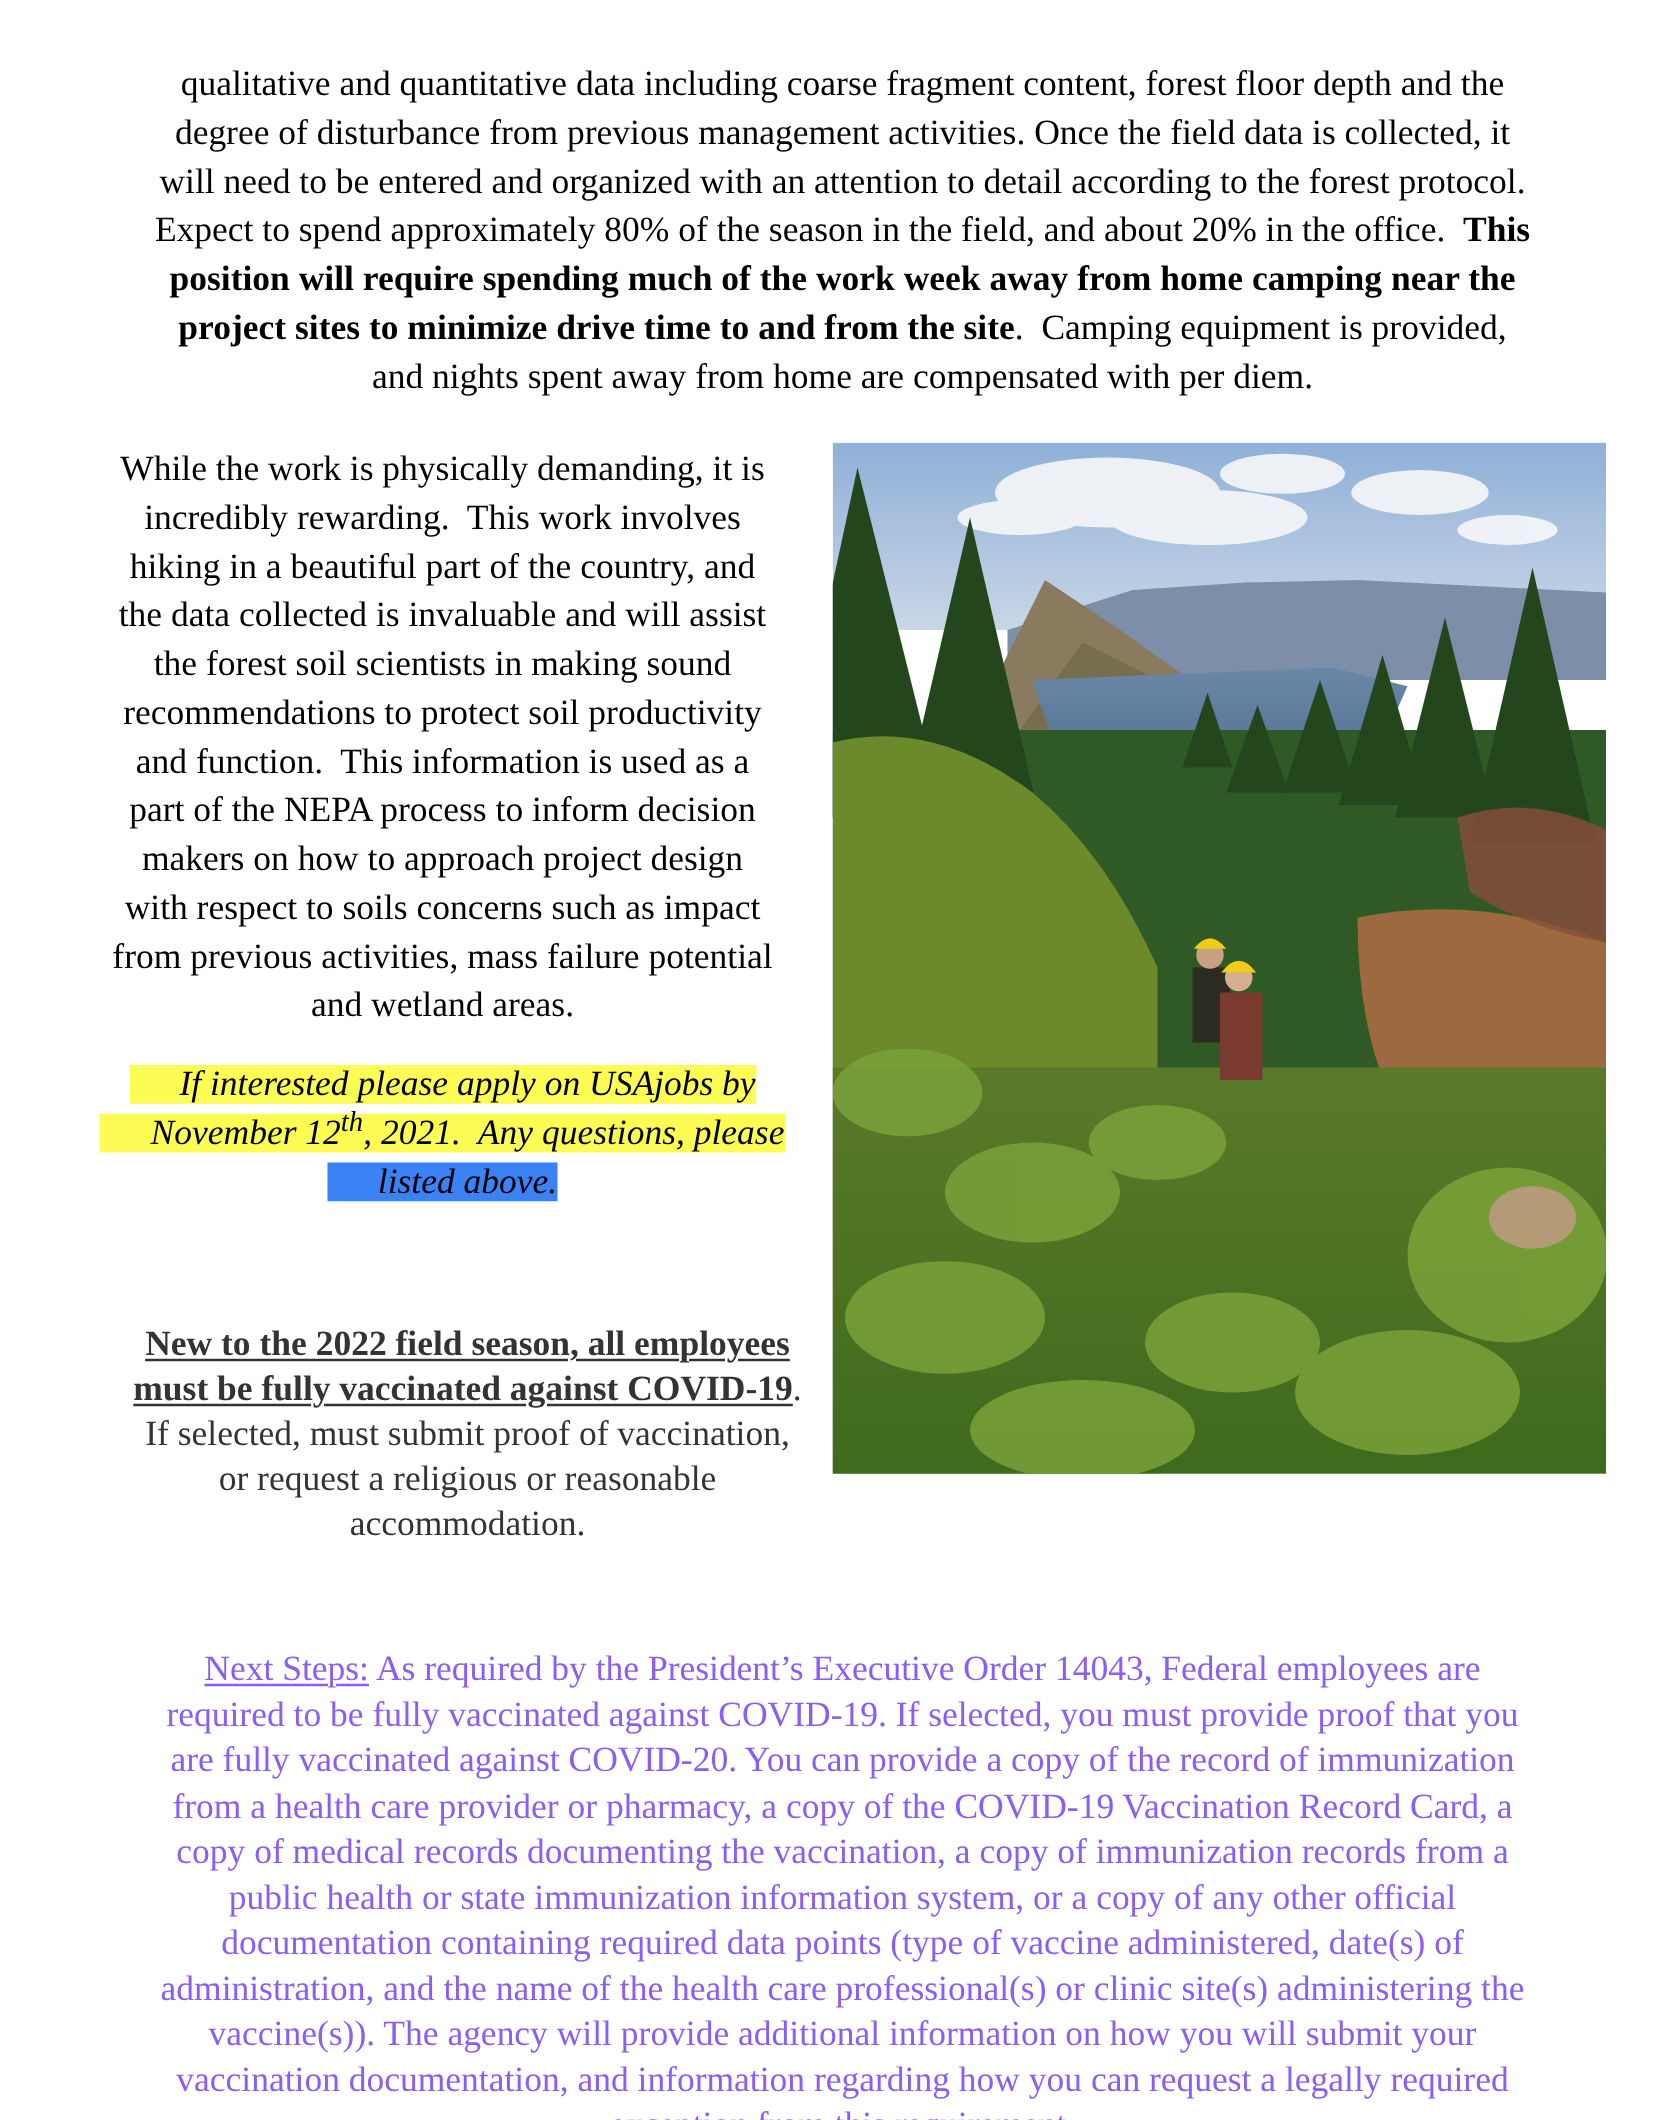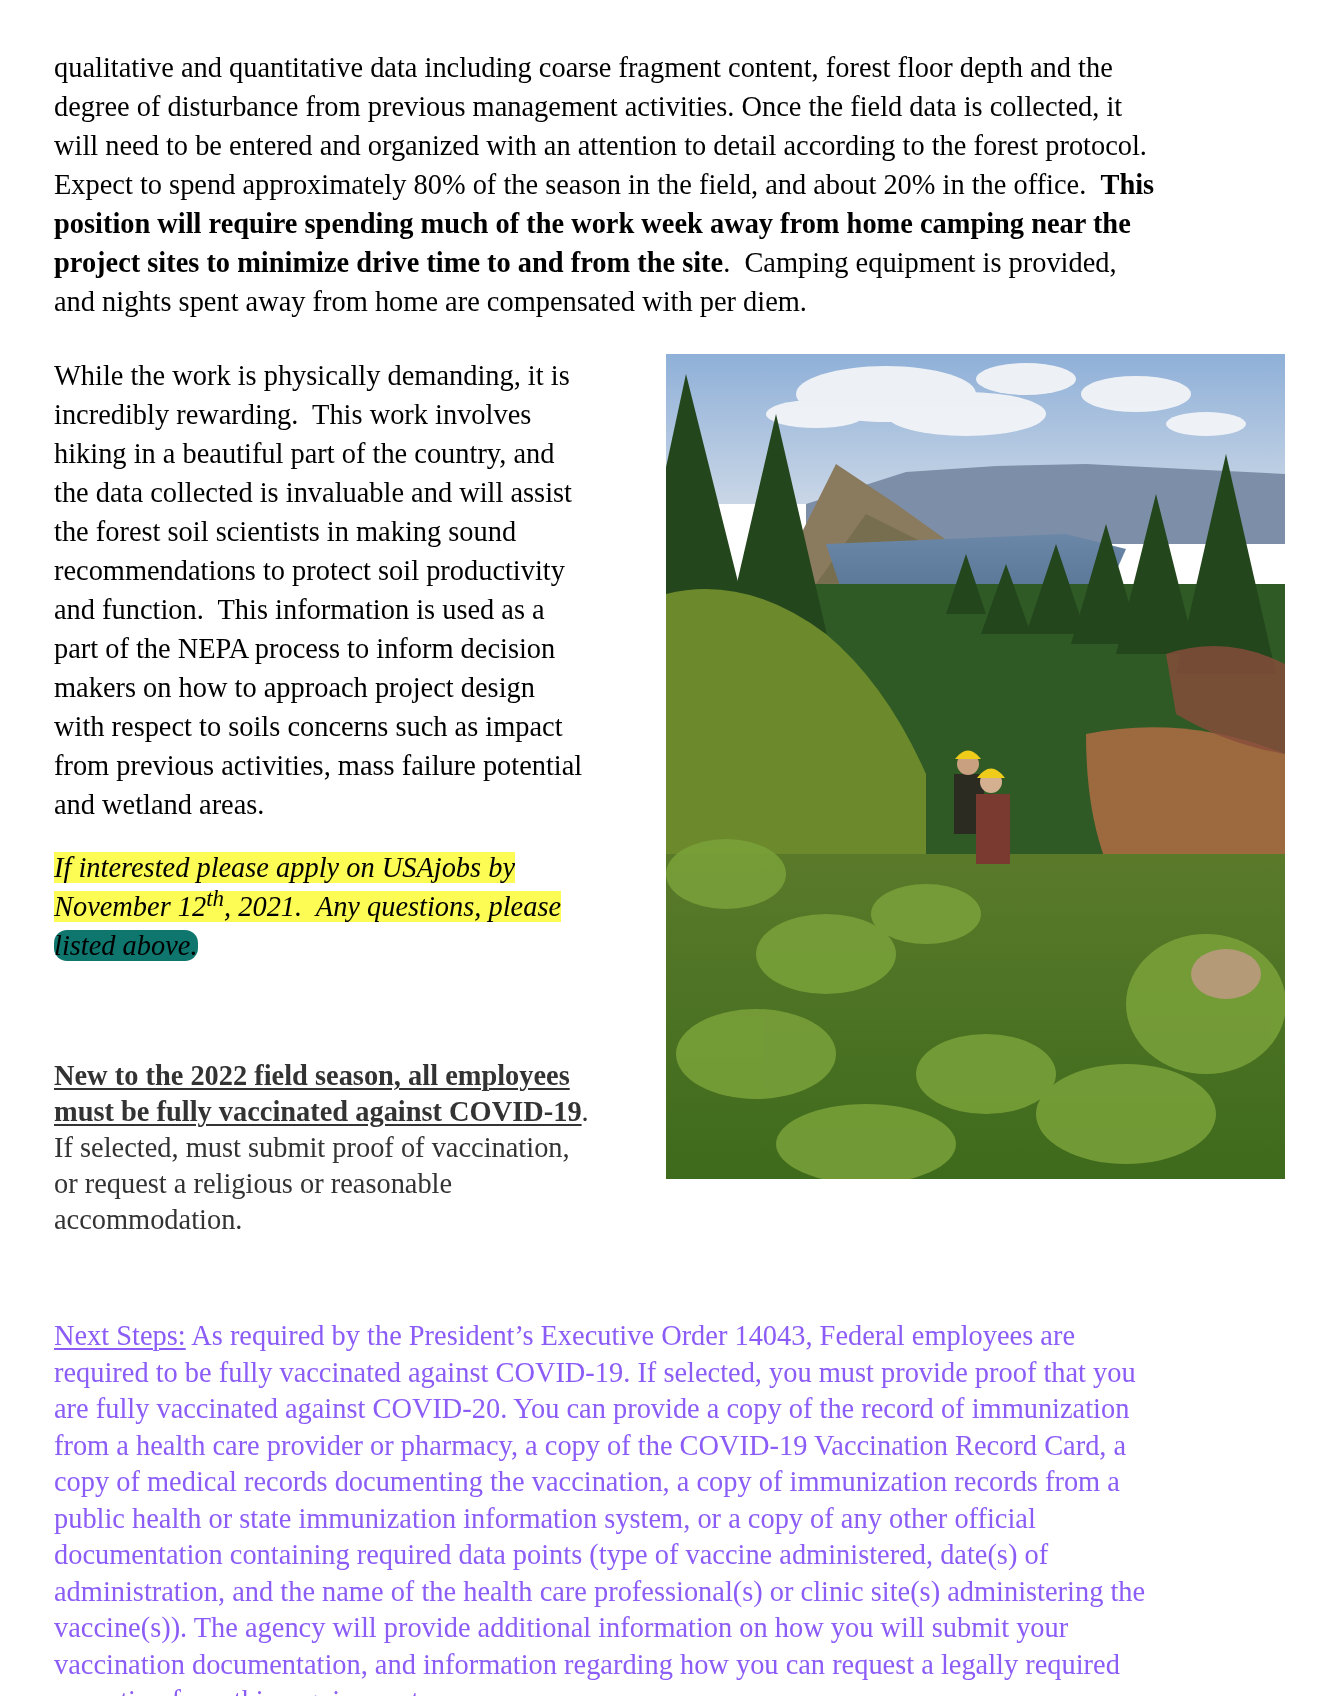--- a/index.html
+++ b/index.html
@@ -6,25 +6,25 @@
   body {
     width: 1332px; height: 1696px; position: relative; overflow: hidden;
     font-family: "Liberation Serif", "DejaVu Serif", serif;
     color: #000;
   }
   .para {
     position: absolute; left: 54px;
     font-size: 28.4px; line-height: 39px;
     margin: 0;
   }
-  .line { display: block; white-space: nowrap; }
+  .line { display: block; white-space: nowrap; text-align: center; }
   #p1 { top: 48px; width: 1240px; }
   #p2 { top: 356px; width: 600px; }
   #p3 { top: 848px; width: 600px; font-style: italic; }
-  #p3 .hl { background: #fcfc55; }
+  #p3 .hl { background: #fcfc55; padding-left: 40px; }
   #p3 .line { line-height: 39px; }
   #p4 { top: 1058px; width: 640px; color: #333; line-height: 36px; }
   #p4 .u { font-weight: bold; text-decoration: underline; text-decoration-thickness: 2px; text-underline-offset: 3px; }
   #p5 { top: 1318px; width: 1240px; color: #8b5cf6; line-height: 36.5px; }
   #p5 .u { text-decoration: underline; text-decoration-thickness: 1.5px; text-underline-offset: 3px; }
   b { font-weight: bold; }
   sup { font-size: 23px; line-height: 0; vertical-align: super; }
 
   #photo {
     position: absolute; left: 666px; top: 354px; width: 619px; height: 825px;
@@ -56,21 +56,21 @@
   <span class="line">part of the NEPA process to inform decision</span>
   <span class="line">makers on how to approach project design</span>
   <span class="line">with respect to soils concerns such as impact</span>
   <span class="line">from previous activities, mass failure potential</span>
   <span class="line">and wetland areas.</span>
 </div>
 
 <div id="p3" class="para">
   <span class="line"><span class="hl" style="background: rgb(252, 252, 85);">If interested please apply on USAjobs by</span></span>
   <span class="line"><span class="hl" style="background: rgb(252, 252, 85);"><span>November 12</span><sup>th</sup><span style="white-space:pre">, 2021.  Any questions, please</span></span></span>
-  <span class="line"><span class="hl" style="background: #0f766e; border-radius: 13px;">listed above.</span></span>
+  <span class="line"><span class="hl" style="background: #3b82f6;">listed above.</span></span>
 </div>
 
 <div id="p4" class="para">
   <span class="line"><span class="u">New to the 2022 field season, all employees</span></span>
   <span class="line"><span class="u">must be fully vaccinated against COVID-19</span><span>.</span></span>
   <span class="line">If selected, must submit proof of vaccination,</span>
   <span class="line">or request a religious or reasonable</span>
   <span class="line">accommodation.</span>
 </div>
 

